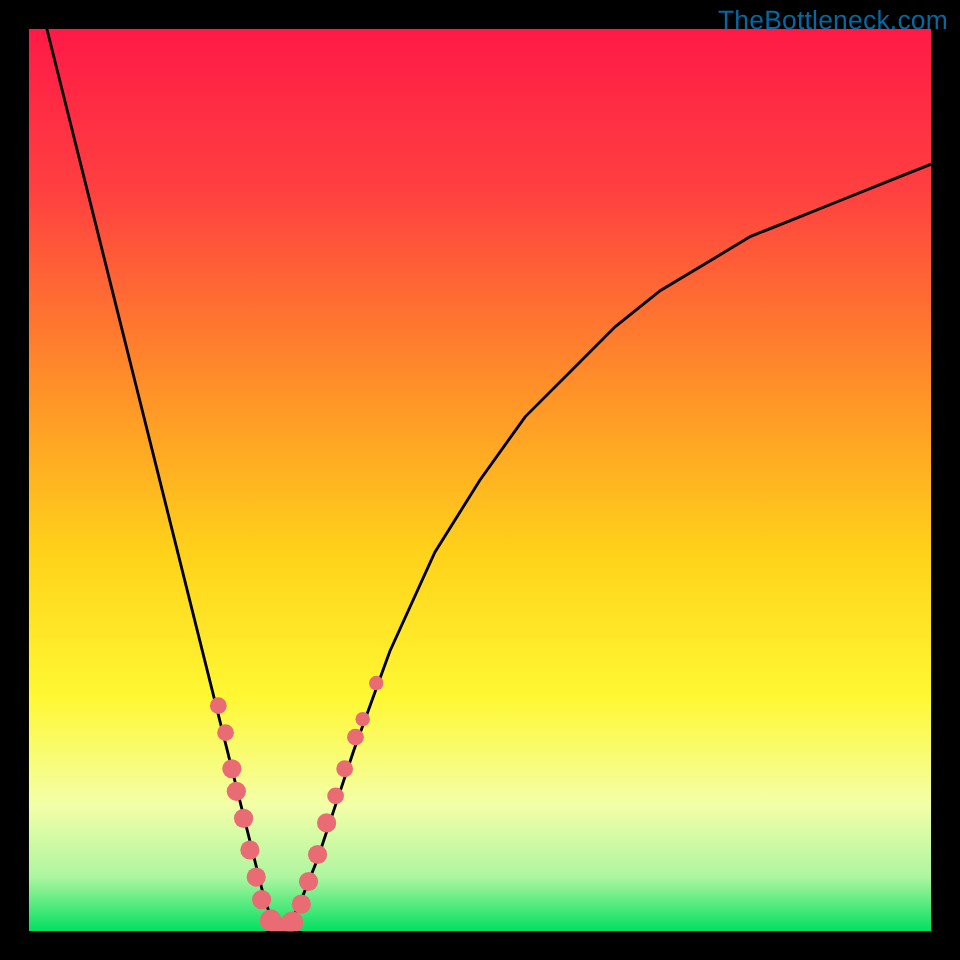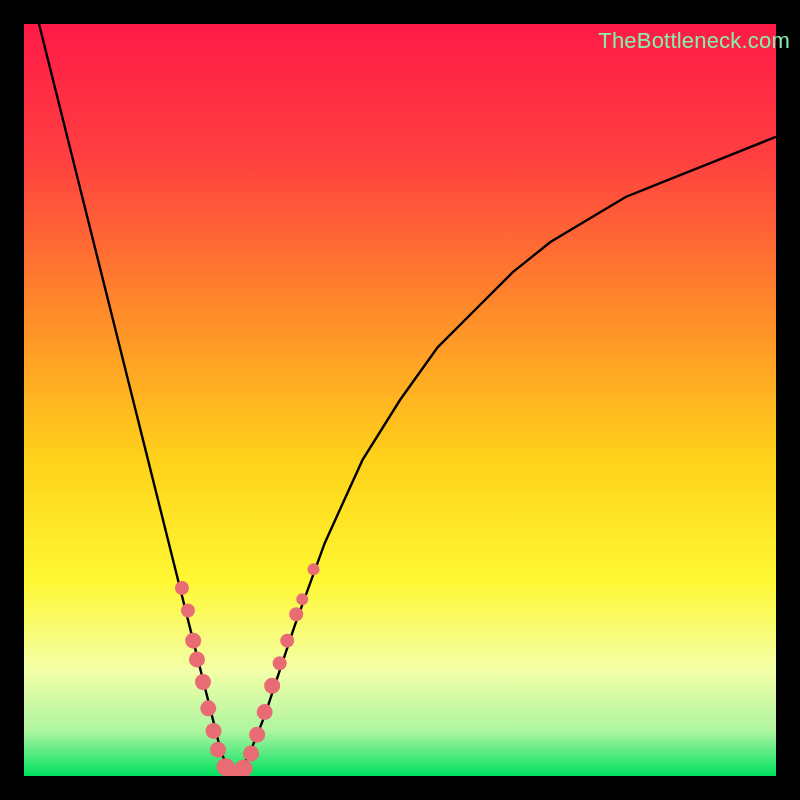--- a/index.html
+++ b/index.html
@@ -23,25 +23,24 @@
     position: absolute;
     left: 0;
     top: 0;
     width: 752px;
     height: 752px;
   }
   .watermark {
     position: absolute;
     top: 4px;
     right: 10px;
-    color: #86efac;
+    color: #0369a1;
     font-size: 22px;
     font-weight: 500;
     letter-spacing: 0.2px;
-    margin-top: 24px;
   }
 </style>
 </head>
 <body>
 
 <div class="frame">
   <svg class="plot-area" viewBox="0 0 752 752" preserveAspectRatio="none">
     <defs>
       <linearGradient id="bg-grad" x1="0" y1="0" x2="0" y2="1">
           <stop offset="0%" stop-color="#ff1a47"></stop>

